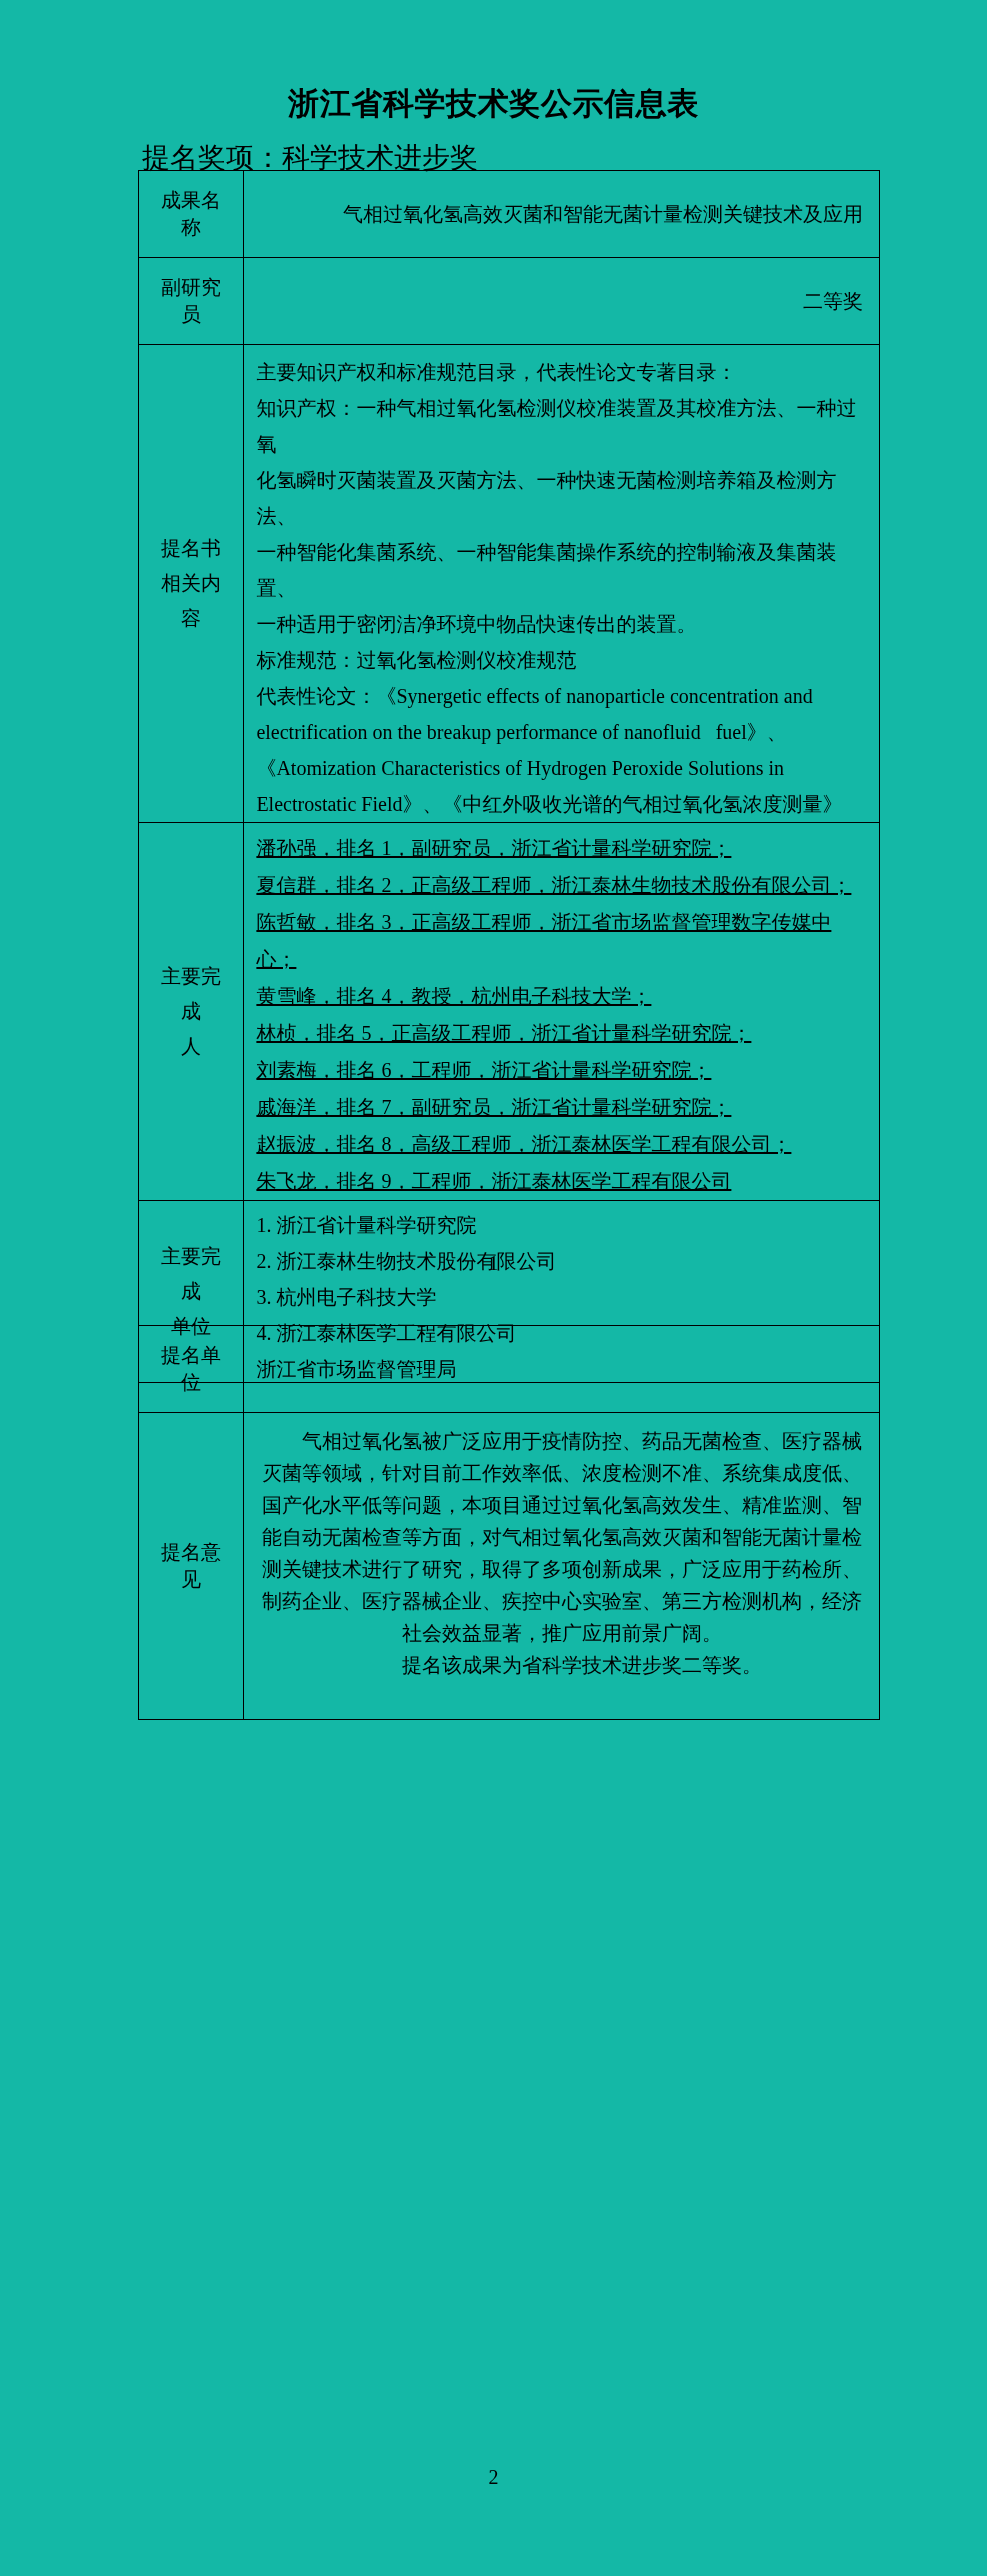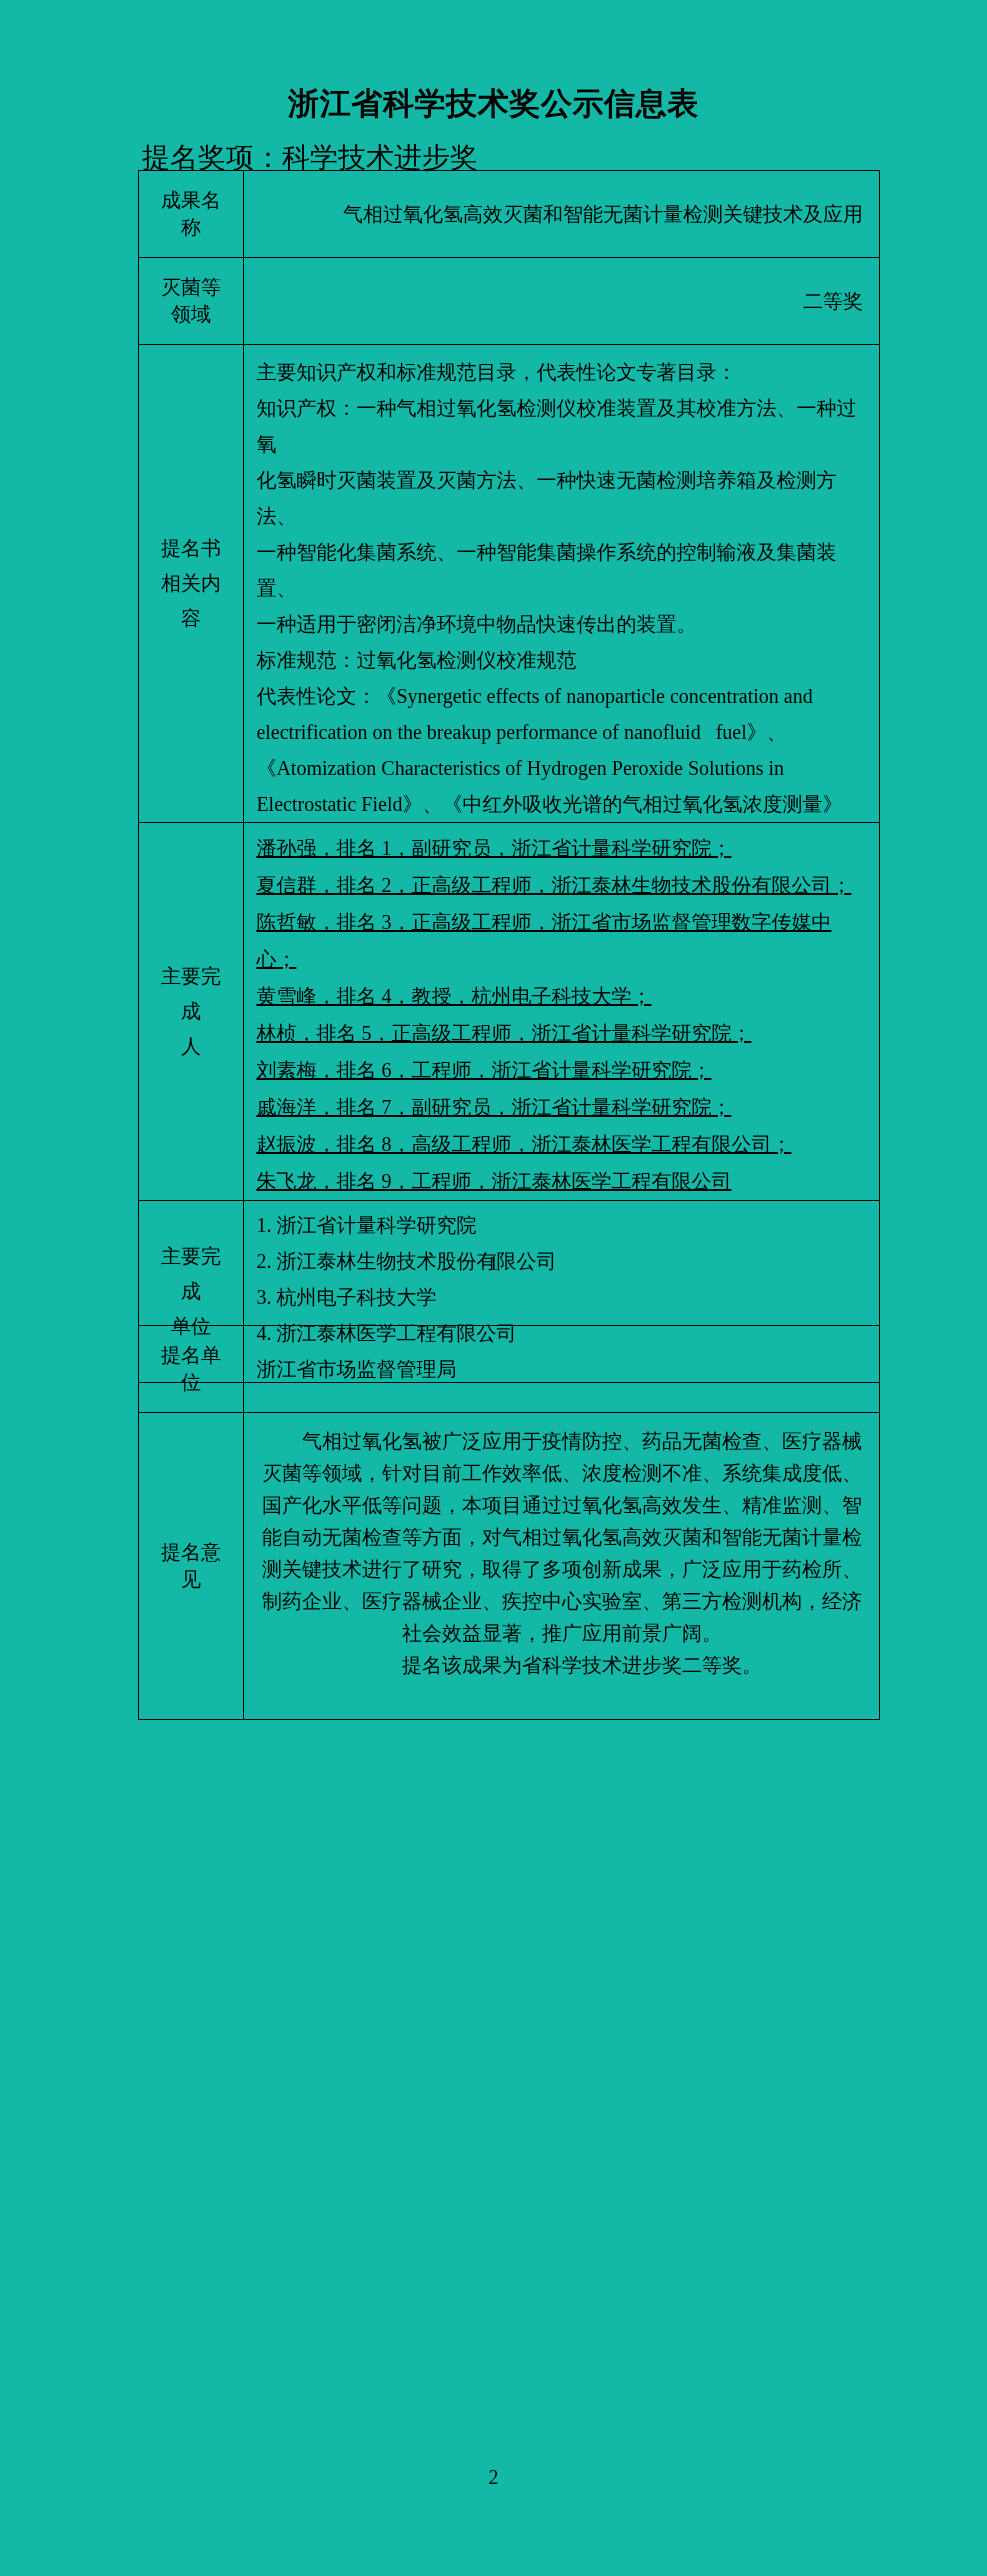--- a/index.html
+++ b/index.html
@@ -95,21 +95,21 @@
     <colgroup>
         <col style="width:105px">
         <col style="width:636px">
       </colgroup>
     <tbody>
         <tr style="height:56px">
       <td class="lbl">成果名称</td>
       <td class="val-center">气相过氧化氢高效灭菌和智能无菌计量检测关键技术及应用</td>
     </tr>
     <tr style="height:46px">
-      <td class="lbl">灭菌等领域</td>
+      <td class="lbl">副研究员</td>
       <td class="val-center">二等奖</td>
     </tr>
     <tr style="height:402px">
       <td class="lbl">
             <div class="tline">提名书</div>
             <div class="tline">相关内容</div>
           </td>
       <td class="val-lines lh58">
             <div class="tline">主要知识产权和标准规范目录，代表性论文专著目录：</div>
             <div class="tline">知识产权：一种气相过氧化氢检测仪校准装置及其校准方法、一种过氧</div>

